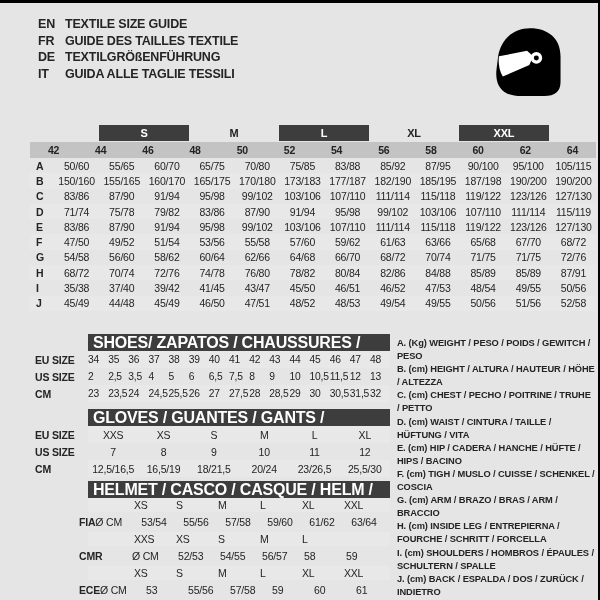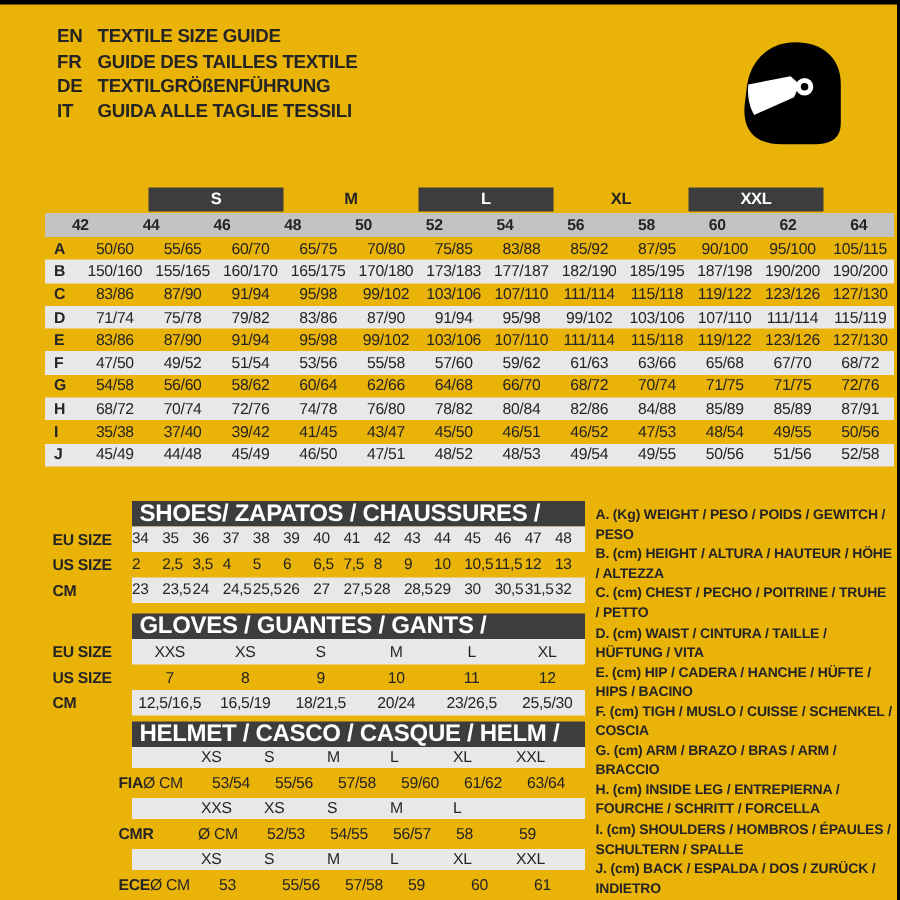--- a/index.html
+++ b/index.html
@@ -1,17 +1,17 @@
 <!DOCTYPE html>
 <html><head>
 <meta charset="utf-8">
 <style>
   html,body{margin:0;padding:0;background:#fff;}
   .page{
-    position:relative;width:600px;height:600px;background:#eab308;
+    position:relative;width:600px;height:600px;background:#e5e5e5;
     border-top:3px solid #000;border-right:2px solid #000;box-sizing:border-box;
     font-family:"Liberation Sans","DejaVu Sans",sans-serif;color:#242424;overflow:hidden;
     letter-spacing:-0.2px;
   }
   
   .lang-block{position:absolute;left:38px;top:13px;}
   .lang-row{display:flex;height:16.5px;align-items:center;font-size:12.5px;font-weight:bold;}
   .lang-code{width:27px;}
   
   .helmet-logo{position:absolute;left:488px;top:16px;width:78px;height:84px;}

